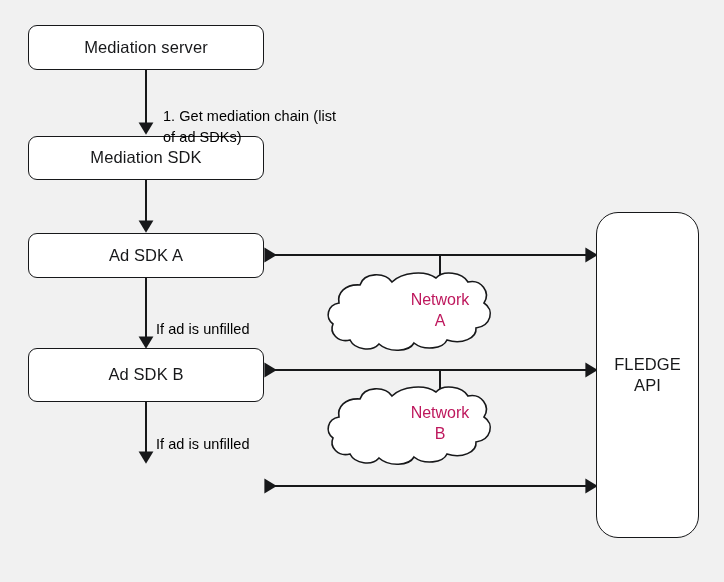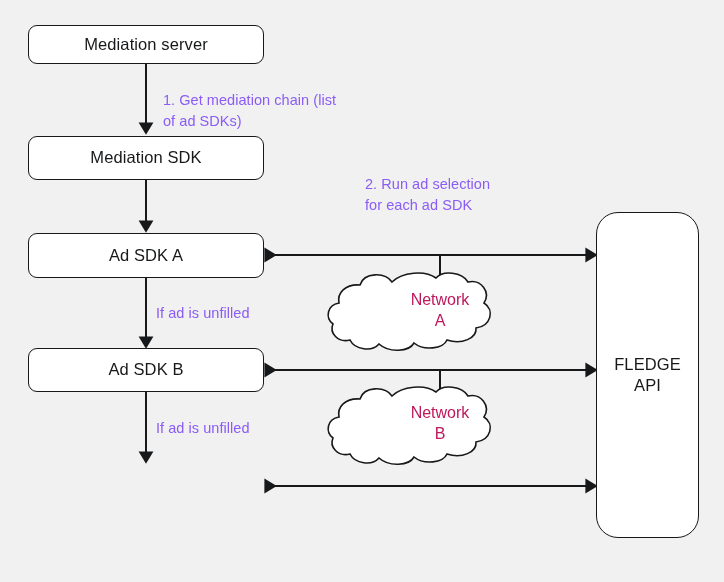--- a/index.html
+++ b/index.html
@@ -35,25 +35,26 @@
     align-items: center;
     justify-content: center;
     text-align: center;
     color: #17181a;
     font-size: 16.5px;
     line-height: 1.28;
     letter-spacing: 0.1px;
   }
   .edge-label {
     position: absolute;
-    color: #8b5cf6;
+    color: #000000;
     font-size: 14.5px;
     line-height: 1.42;
     letter-spacing: 0.05px;
     white-space: pre-line;
+    margin-top: 16px;
   }
   .cloud-label {
     position: absolute;
     color: #be185d;
     font-size: 16px;
     line-height: 1.3;
     text-align: center;
     white-space: pre-line;
   }
 </style>
@@ -119,52 +120,50 @@
                C389,467 409,466 414,457
                C424,465 443,463 447,454
                C462,459 477,452 476,442
                C491,440 495,424 484,417
                C491,406 481,393 468,396
                C462,386 443,384 436,392
                C425,384 402,386 392,396 Z" fill="#ffffff" stroke="#17181a" stroke-width="1.6"></path>
     </g>
   </svg>
 
-  <div class="node-box" style="left:28px; top:25px; width:236px; height:39px;">
+  <div class="node-box" style="left:28px; top:25px; width:236px; height:45px;">
     <span>Mediation server</span>
   </div>
 
   <div class="node-box" style="left:28px; top:136px; width:236px; height:44px;">
     <span>Mediation SDK</span>
   </div>
 
   <div class="node-box" style="left:28px; top:233px; width:236px; height:45px;">
     <span>Ad SDK A</span>
   </div>
 
-  <div class="node-box" style="left:28px; top:348px; width:236px; height:44px;">
+  <div class="node-box" style="left:28px; top:348px; width:236px; height:54px;">
     <span>Ad SDK B</span>
   </div>
 
 
   <div class="node-box" style="left:596px; top:212px; width:103px; height:326px; white-space:pre-line;border-radius:22px;">
     <span>FLEDGE
 API</span>
   </div>
 
   <div class="cloud-label" style="left:390px; top:290px; width:100px;">Network
 A</div>
 
   <div class="cloud-label" style="left:390px; top:403px; width:100px;">Network
 B</div>
 
   <div class="edge-label" style="left:163px; top:90px; width:220px;">1. Get mediation chain (list
 of ad SDKs)</div>
 
-  <div class="edge-label" style="left:365px; top:174px; width:200px;">2. Run ad selection
-    for each ad SDK</div>
 
   <div class="edge-label" style="left:156px; top:303px; width:180px;">If ad is unfilled</div>
 
   <div class="edge-label" style="left:156px; top:418px; width:180px;">If ad is unfilled</div>
 
 
 </div>
 
 </body></html>

